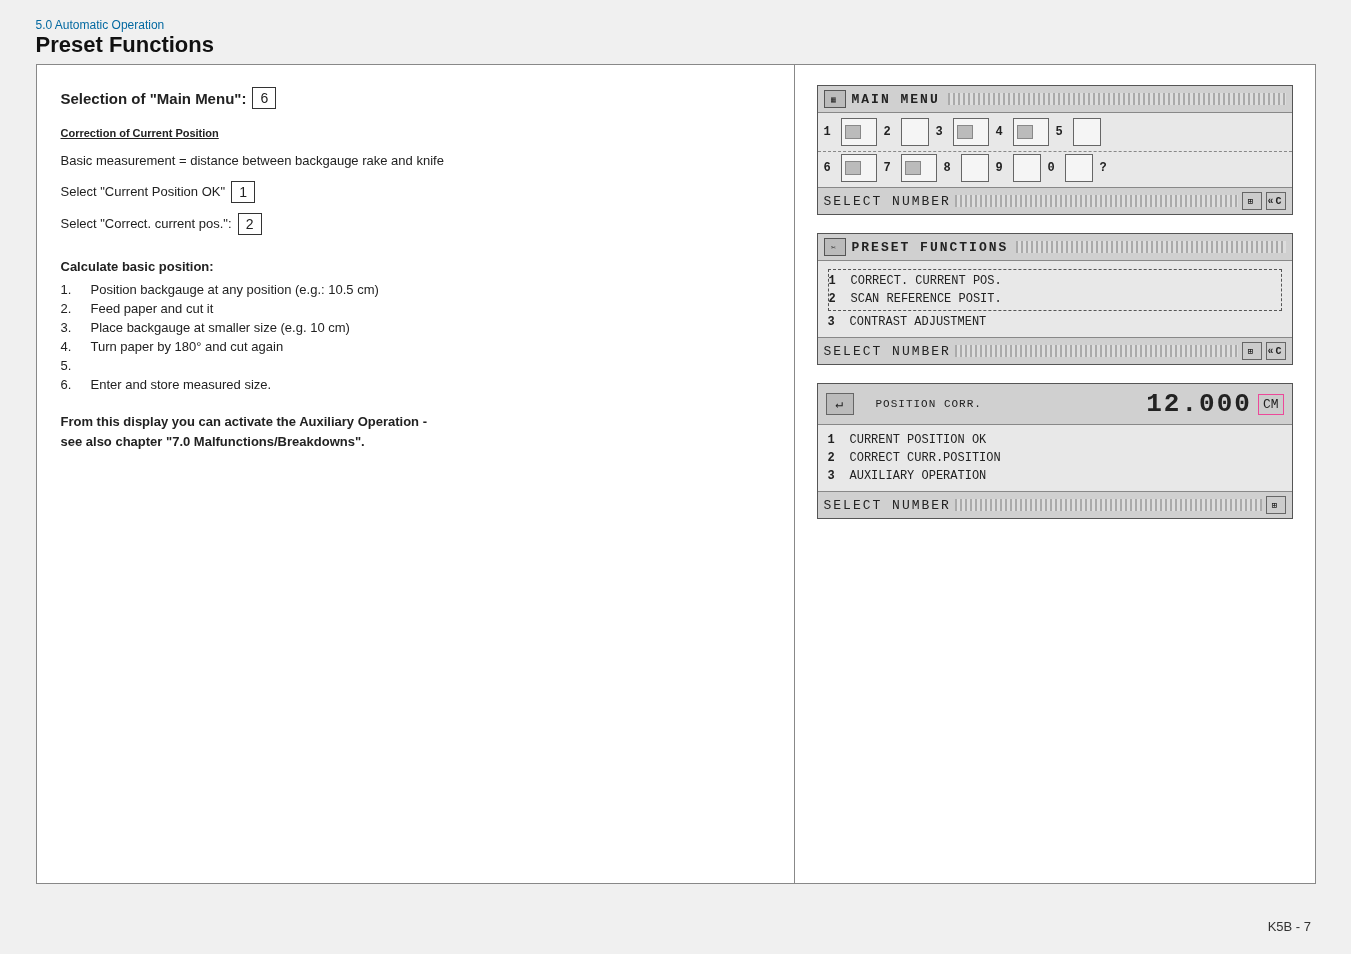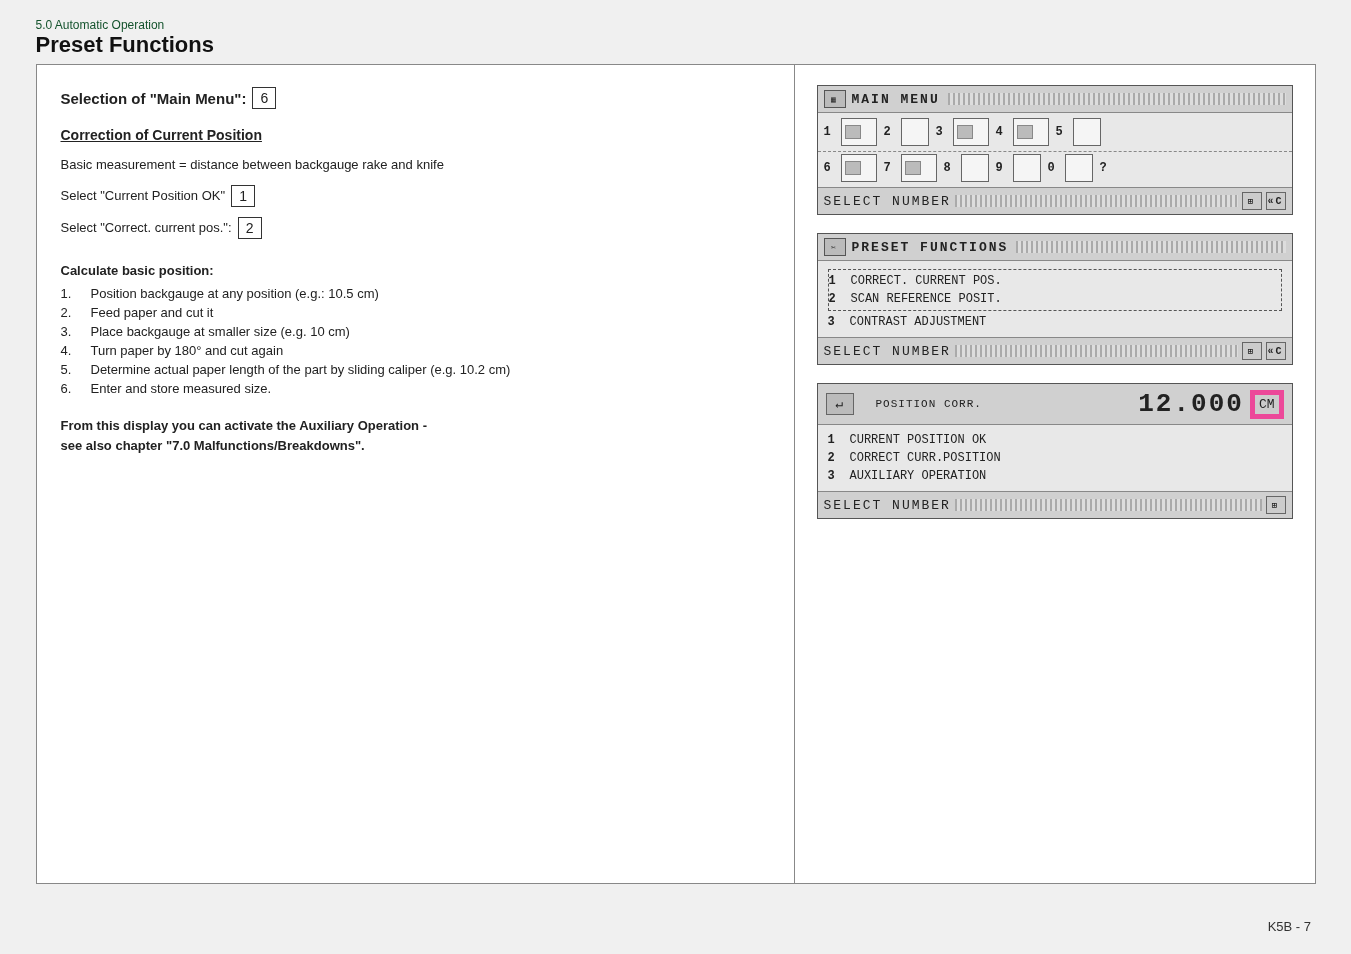--- a/index.html
+++ b/index.html
@@ -21,21 +21,21 @@
       width: 100%;
       max-width: 1280px;
     }
 
     .page-header {
       margin-bottom: 6px;
     }
 
     .page-header .section-label {
       font-size: 12px;
-      color: #14532d;
+      color: #0369a1;
     }
 
     .page-header .page-title {
       font-size: 22px;
       font-weight: bold;
       color: #111;
     }
 
     .content-area {
       display: flex;
@@ -68,21 +68,21 @@
       justify-content: center;
       border: 1.5px solid #333;
       width: 24px;
       height: 22px;
       font-size: 14px;
       font-weight: normal;
       background: #fff;
     }
 
     .section-title {
-      font-size: 14px;
+      font-size: 11px;
       font-weight: bold;
       text-decoration: underline;
       margin-bottom: 12px;
     }
 
     .desc-text {
       font-size: 13px;
       margin-bottom: 10px;
       line-height: 1.5;
     }
@@ -320,21 +320,21 @@
       font-size: 26px;
       font-weight: bold;
       font-family: 'Courier New', Courier, monospace;
       margin-left: auto;
       letter-spacing: 2px;
     }
 
     .pos-unit {
       font-size: 13px;
       font-family: 'Courier New', Courier, monospace;
-      border: 5px solid #ec4899;
+      border: 1px solid #ec4899;
       background: #ccc;
       padding: 2px 4px;
     }
 
     .pos-items {
       padding: 6px 10px;
     }
 
     .pos-item {
       display: flex;
@@ -406,21 +406,20 @@
         <li>
             <span class="num">3.</span>
             <span>Place backgauge at smaller size (e.g. 10 cm)</span>
           </li>
         <li>
             <span class="num">4.</span>
             <span>Turn paper by 180° and cut again</span>
           </li>
         <li>
             <span class="num">5.</span>
-            <span>Determine actual paper length of the part by sliding caliper (e.g. 10.2 cm)</span>
           </li>
         <li>
             <span class="num">6.</span>
             <span>Enter and store measured size.</span>
           </li>
       </ul>
 
       <div class="auxiliary-note">
         From this display you can activate the Auxiliary Operation -<br>
         see also chapter "7.0 Malfunctions/Breakdowns".

